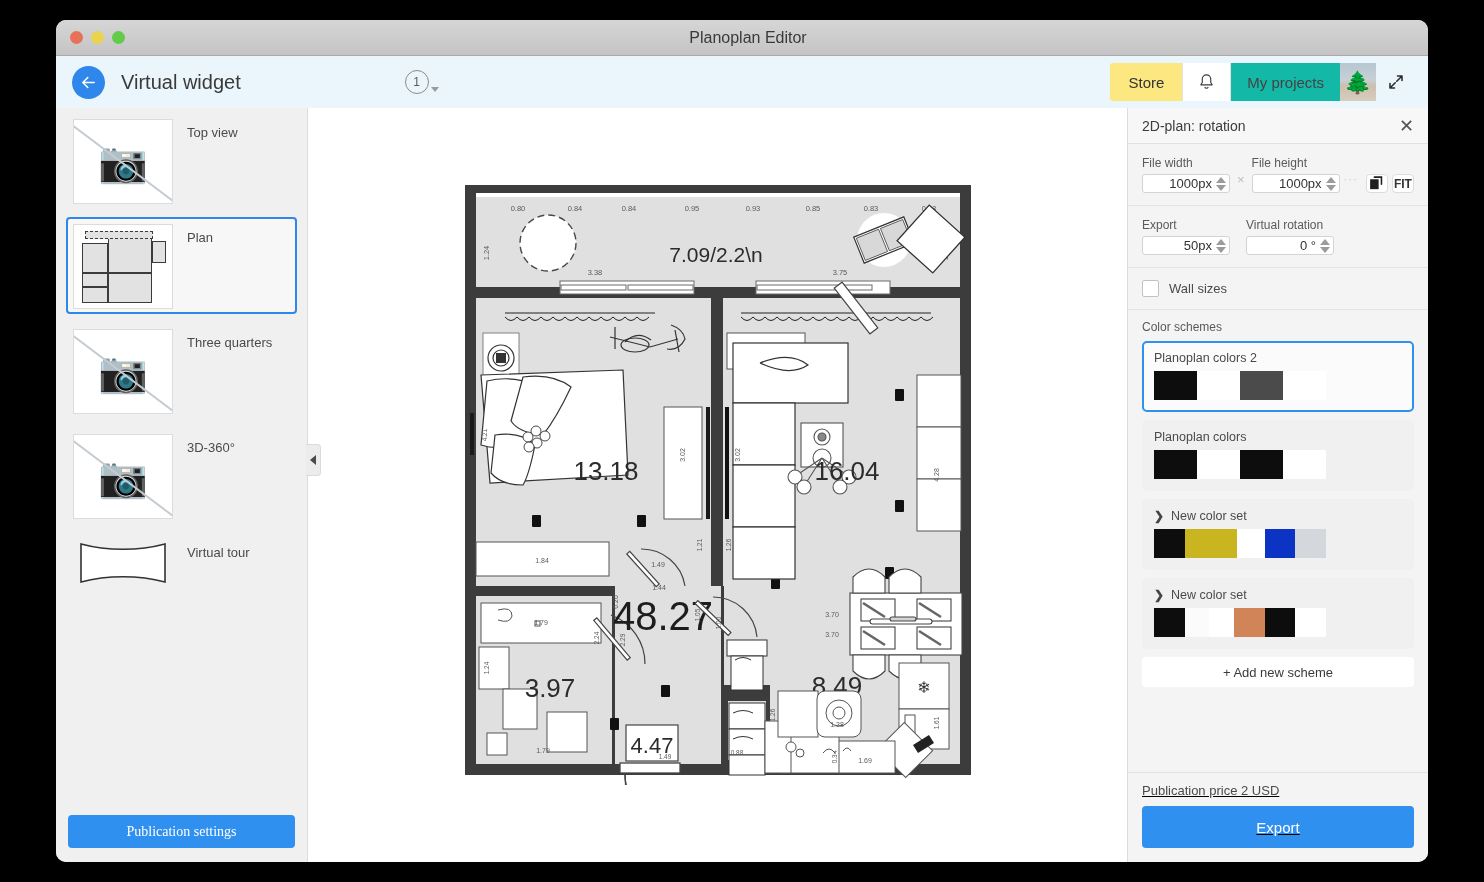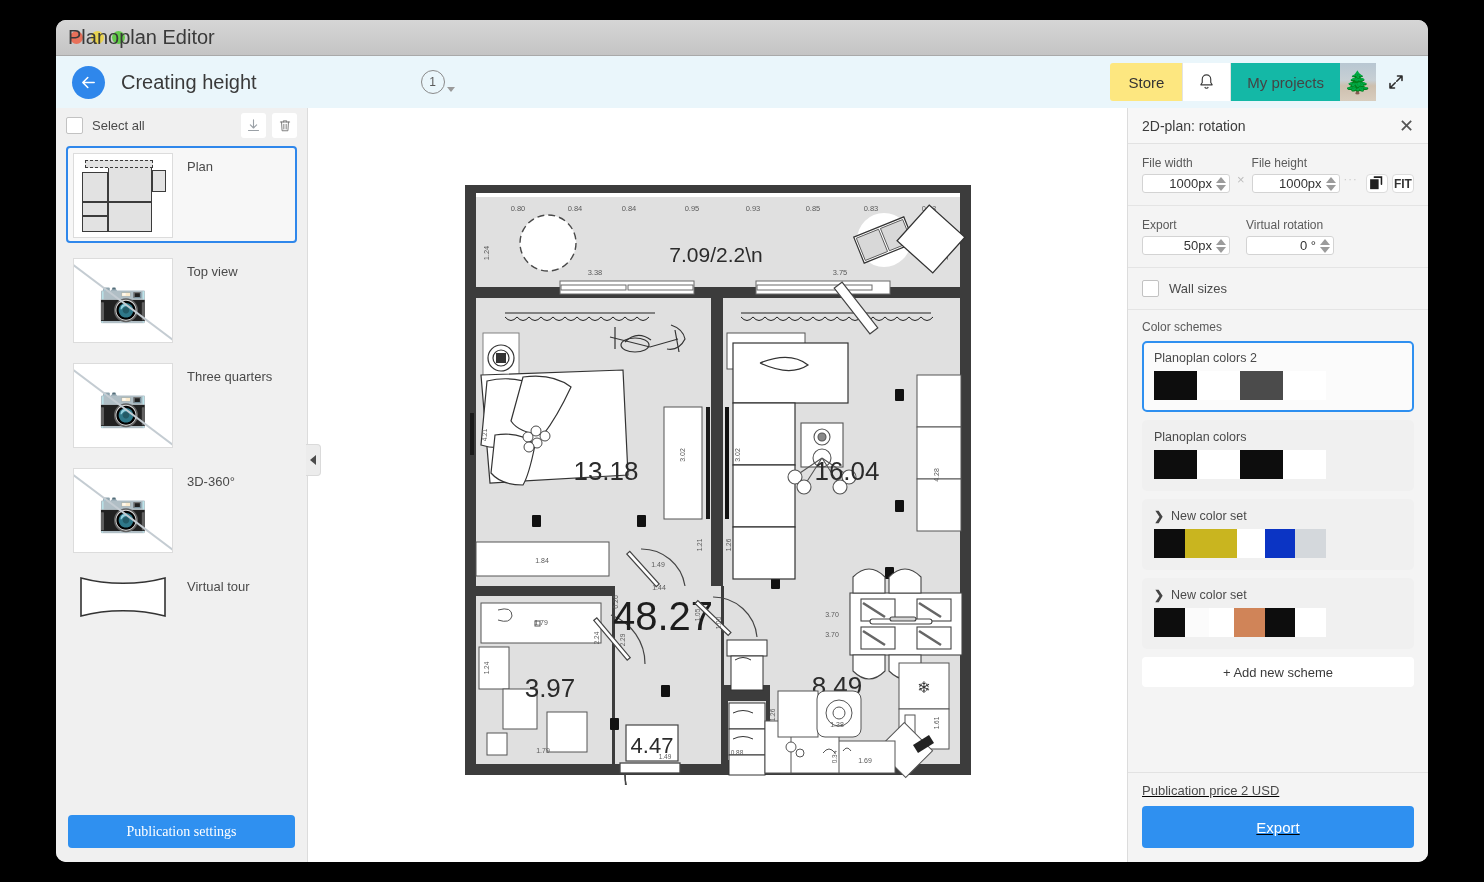--- a/index.html
+++ b/index.html
@@ -26,22 +26,22 @@
     border-bottom: 1px solid #a9a9a9;
     display: flex; align-items: center;
     position: relative;
   }
   #traffic { display: flex; gap: 8px; margin-left: 14px; }
   .dot { width: 13px; height: 13px; border-radius: 50%; }
   .dot.red    { background: #e8715a; }
   .dot.yellow { background: #e9d34f; }
   .dot.green  { background: #63ca4a; }
   #win-title {
-    position: absolute; left: 12px; right: 0; 
-    font-size: 20px; color: #3a3a3a;
+    position: absolute; left: 12px; right: 0; text-align: center;
+    font-size: 16px; color: #3a3a3a;
   }
   
   #app-header {
     height: 52px; flex: 0 0 52px;
     background: #eaf6fb;
     display: flex; align-items: center;
     position: relative;
   }
   #back-btn {
     width: 33px; height: 33px; border-radius: 50%;
@@ -248,21 +248,21 @@
     </div>
     <div id="win-title">Planoplan Editor</div>
   </div>
 
   <div id="app-header">
     <div id="back-btn">
       <svg viewBox="0 0 24 24">
         <path d="M20 12H5M11 5l-7 7 7 7" fill="none" stroke="#fff" stroke-width="2.2" stroke-linecap="round" stroke-linejoin="round"></path>
       </svg>
     </div>
-    <div id="page-title-txt">Creating height</div>
+    <div id="page-title-txt">Virtual widget</div>
 
     <div id="page-badge-wrap">
       <div id="page-badge">1</div>
       <div id="page-caret"></div>
     </div>
 
     <div id="header-right">
       <div id="store-btn">Store</div>
       <div id="bell-btn">
         <svg width="17" height="19" viewBox="0 0 24 26">
@@ -278,60 +278,44 @@
         <svg width="18" height="18" viewBox="0 0 24 24">
           <path d="M14 4h6v6M20 4l-7 7M10 20H4v-6M4 20l7-7" fill="none" stroke="#2c2c2c" stroke-width="2.1" stroke-linecap="round" stroke-linejoin="round"></path>
         </svg>
       </div>
     </div>
   </div>
 
   <div id="body">
 
     <div id="left-panel">
-      <div id="left-toolbar">
-        <div class="chk"></div>
-        <div id="select-all-label">Select all</div>
-        <div style="margin-left:auto;display:flex">
-          <div class="tb-icon-btn">
-            <svg width="15" height="15" viewBox="0 0 24 24">
-              <path d="M12 3v12M7 11l5 5 5-5M4 20h16" fill="none" stroke="#9aa0a6" stroke-width="1.8" stroke-linecap="round" stroke-linejoin="round"></path>
-            </svg>
-          </div>
-          <div class="tb-icon-btn">
-            <svg width="14" height="15" viewBox="0 0 24 24">
-              <path d="M4 6h16M9 6V4h6v2M6 6l1 15h10l1-15M10 10v8M14 10v8" fill="none" stroke="#707070" stroke-width="1.5" stroke-linecap="round" stroke-linejoin="round"></path>
-            </svg>
-          </div>
-        </div>
-      </div>
 
       <div id="left-list">
+
+        <div class="view-item">
+          <div class="thumb empty">
+            <div class="cam">📷</div>
+            <div class="slash"></div>
+          </div>
+          <div class="view-label">Top view</div>
+        </div>
 
         <div class="view-item selected">
           <div class="thumb">
             <div class="mini-plan">
               <div class="rm" style="left:2px;  top:12px; width:26px; height:30px;"></div>
               <div class="rm" style="left:2px;  top:42px; width:26px; height:14px;"></div>
               <div class="rm" style="left:2px;  top:56px; width:26px; height:16px;"></div>
               <div class="rm" style="left:28px; top:4px;  width:44px; height:38px;"></div>
               <div class="rm" style="left:28px; top:42px; width:44px; height:30px;"></div>
               <div class="rm" style="left:72px; top:10px; width:14px; height:22px;"></div>
               <div class="rm" style="left:5px;  top:0px;  width:68px; height:8px;  border-style:dashed;"></div>
             </div>
           </div>
           <div class="view-label">Plan</div>
-        </div>
-
-        <div class="view-item">
-          <div class="thumb empty">
-            <div class="cam">📷</div>
-            <div class="slash"></div>
-          </div>
-          <div class="view-label">Top view</div>
         </div>
 
         <div class="view-item">
           <div class="thumb empty">
             <div class="cam">📷</div>
             <div class="slash"></div>
           </div>
           <div class="view-label">Three quarters</div>
         </div>
 

